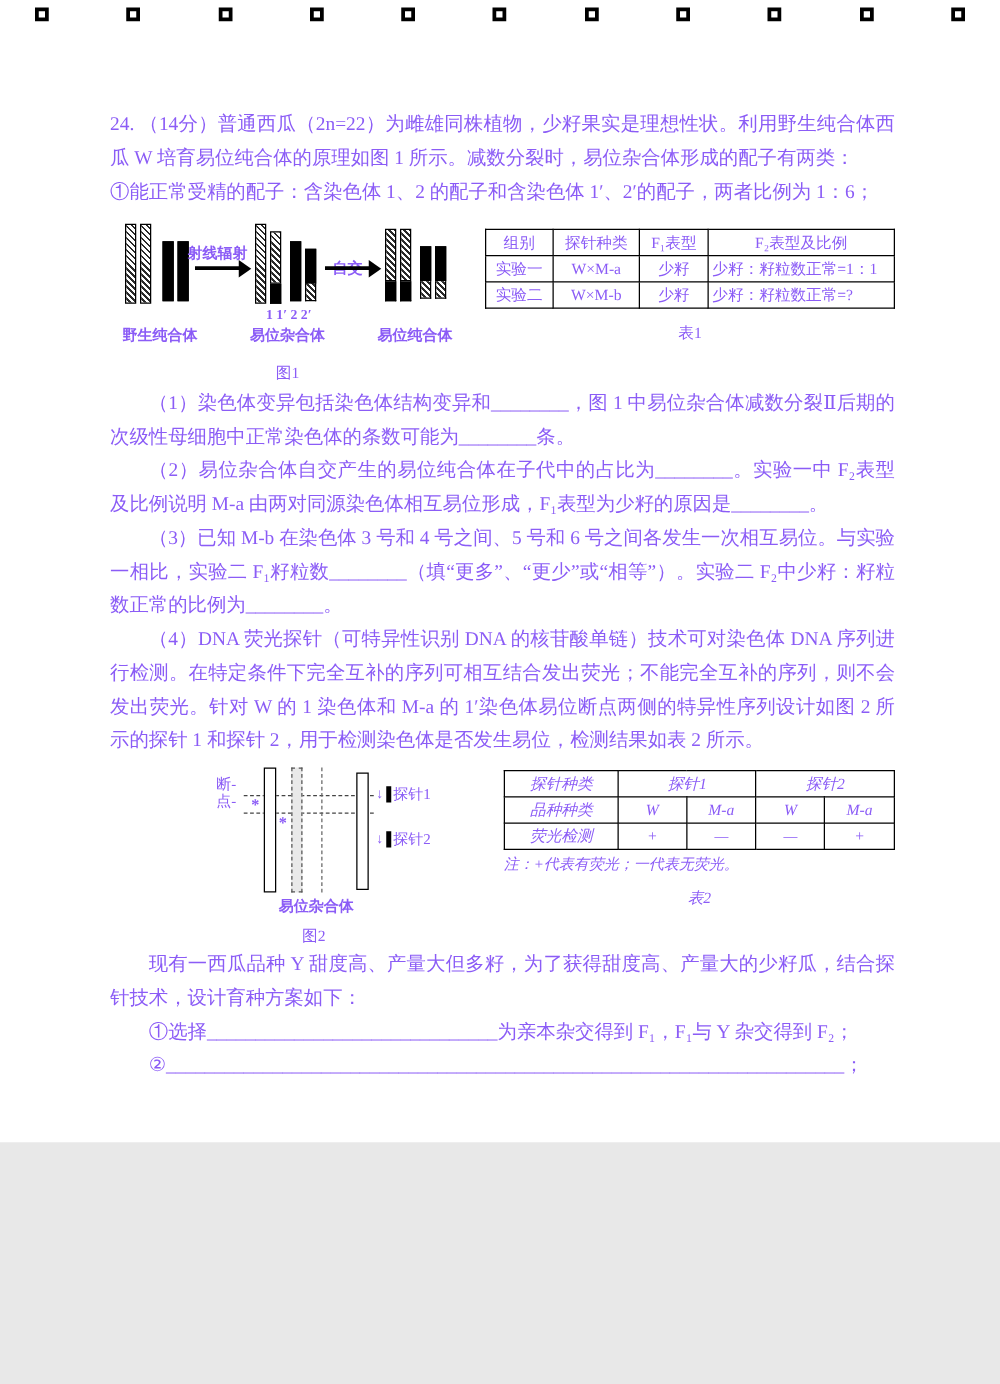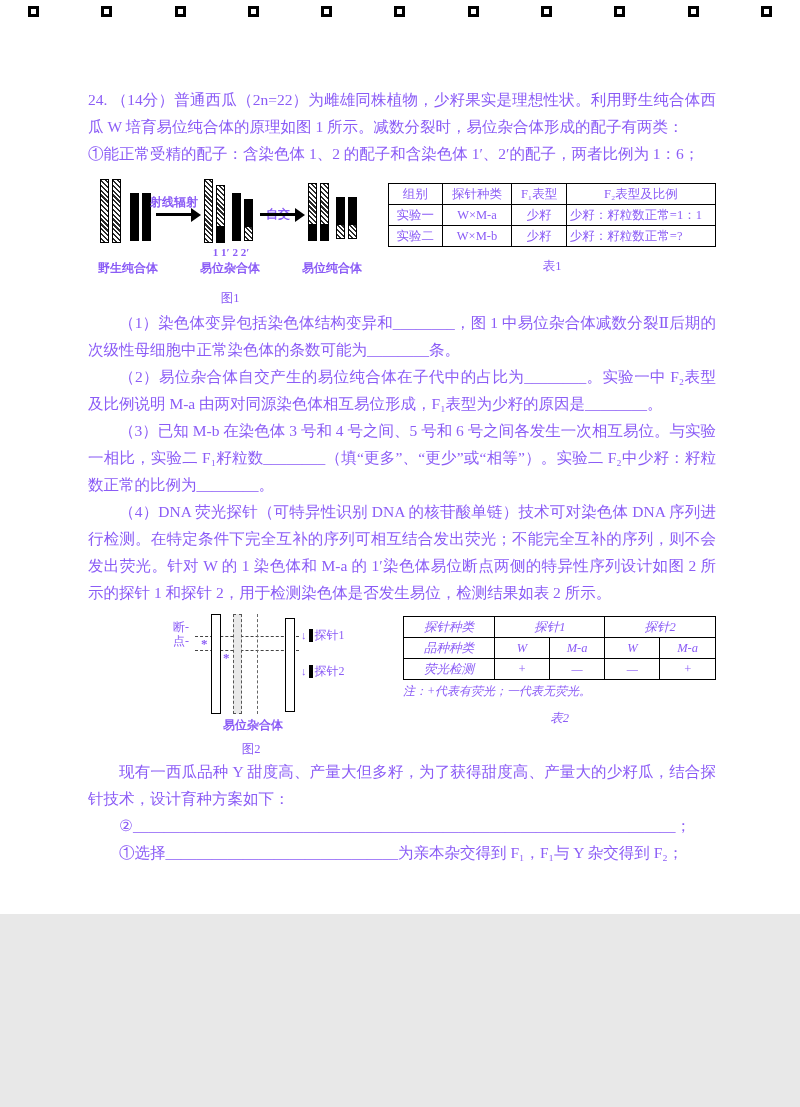--- a/index.html
+++ b/index.html
@@ -204,20 +204,20 @@
             <td>+</td>
           </tr>
         </tbody>
           </table>
         <div class="tnote">注：+代表有荧光；一代表无荧光。</div>
         <div class="tcap">表2</div>
       </div>
     </div>
 
     <p class="para ind">现有一西瓜品种 Y 甜度高、产量大但多籽，为了获得甜度高、产量大的少籽瓜，结合探针技术，设计育种方案如下：</p>
+    <p class="para ind">①选择______________________________为亲本杂交得到 F₁，F₁与 Y 杂交得到 F₂；</p>
     <p class="para ind">②______________________________________________________________________；</p>
-    <p class="para ind">①选择______________________________为亲本杂交得到 F₁，F₁与 Y 杂交得到 F₂；</p>
 
   </div>
 
   <div class="footer">生物试题  第 9 页  共 10 页</div>
 
 </div>
 
 </body></html>

